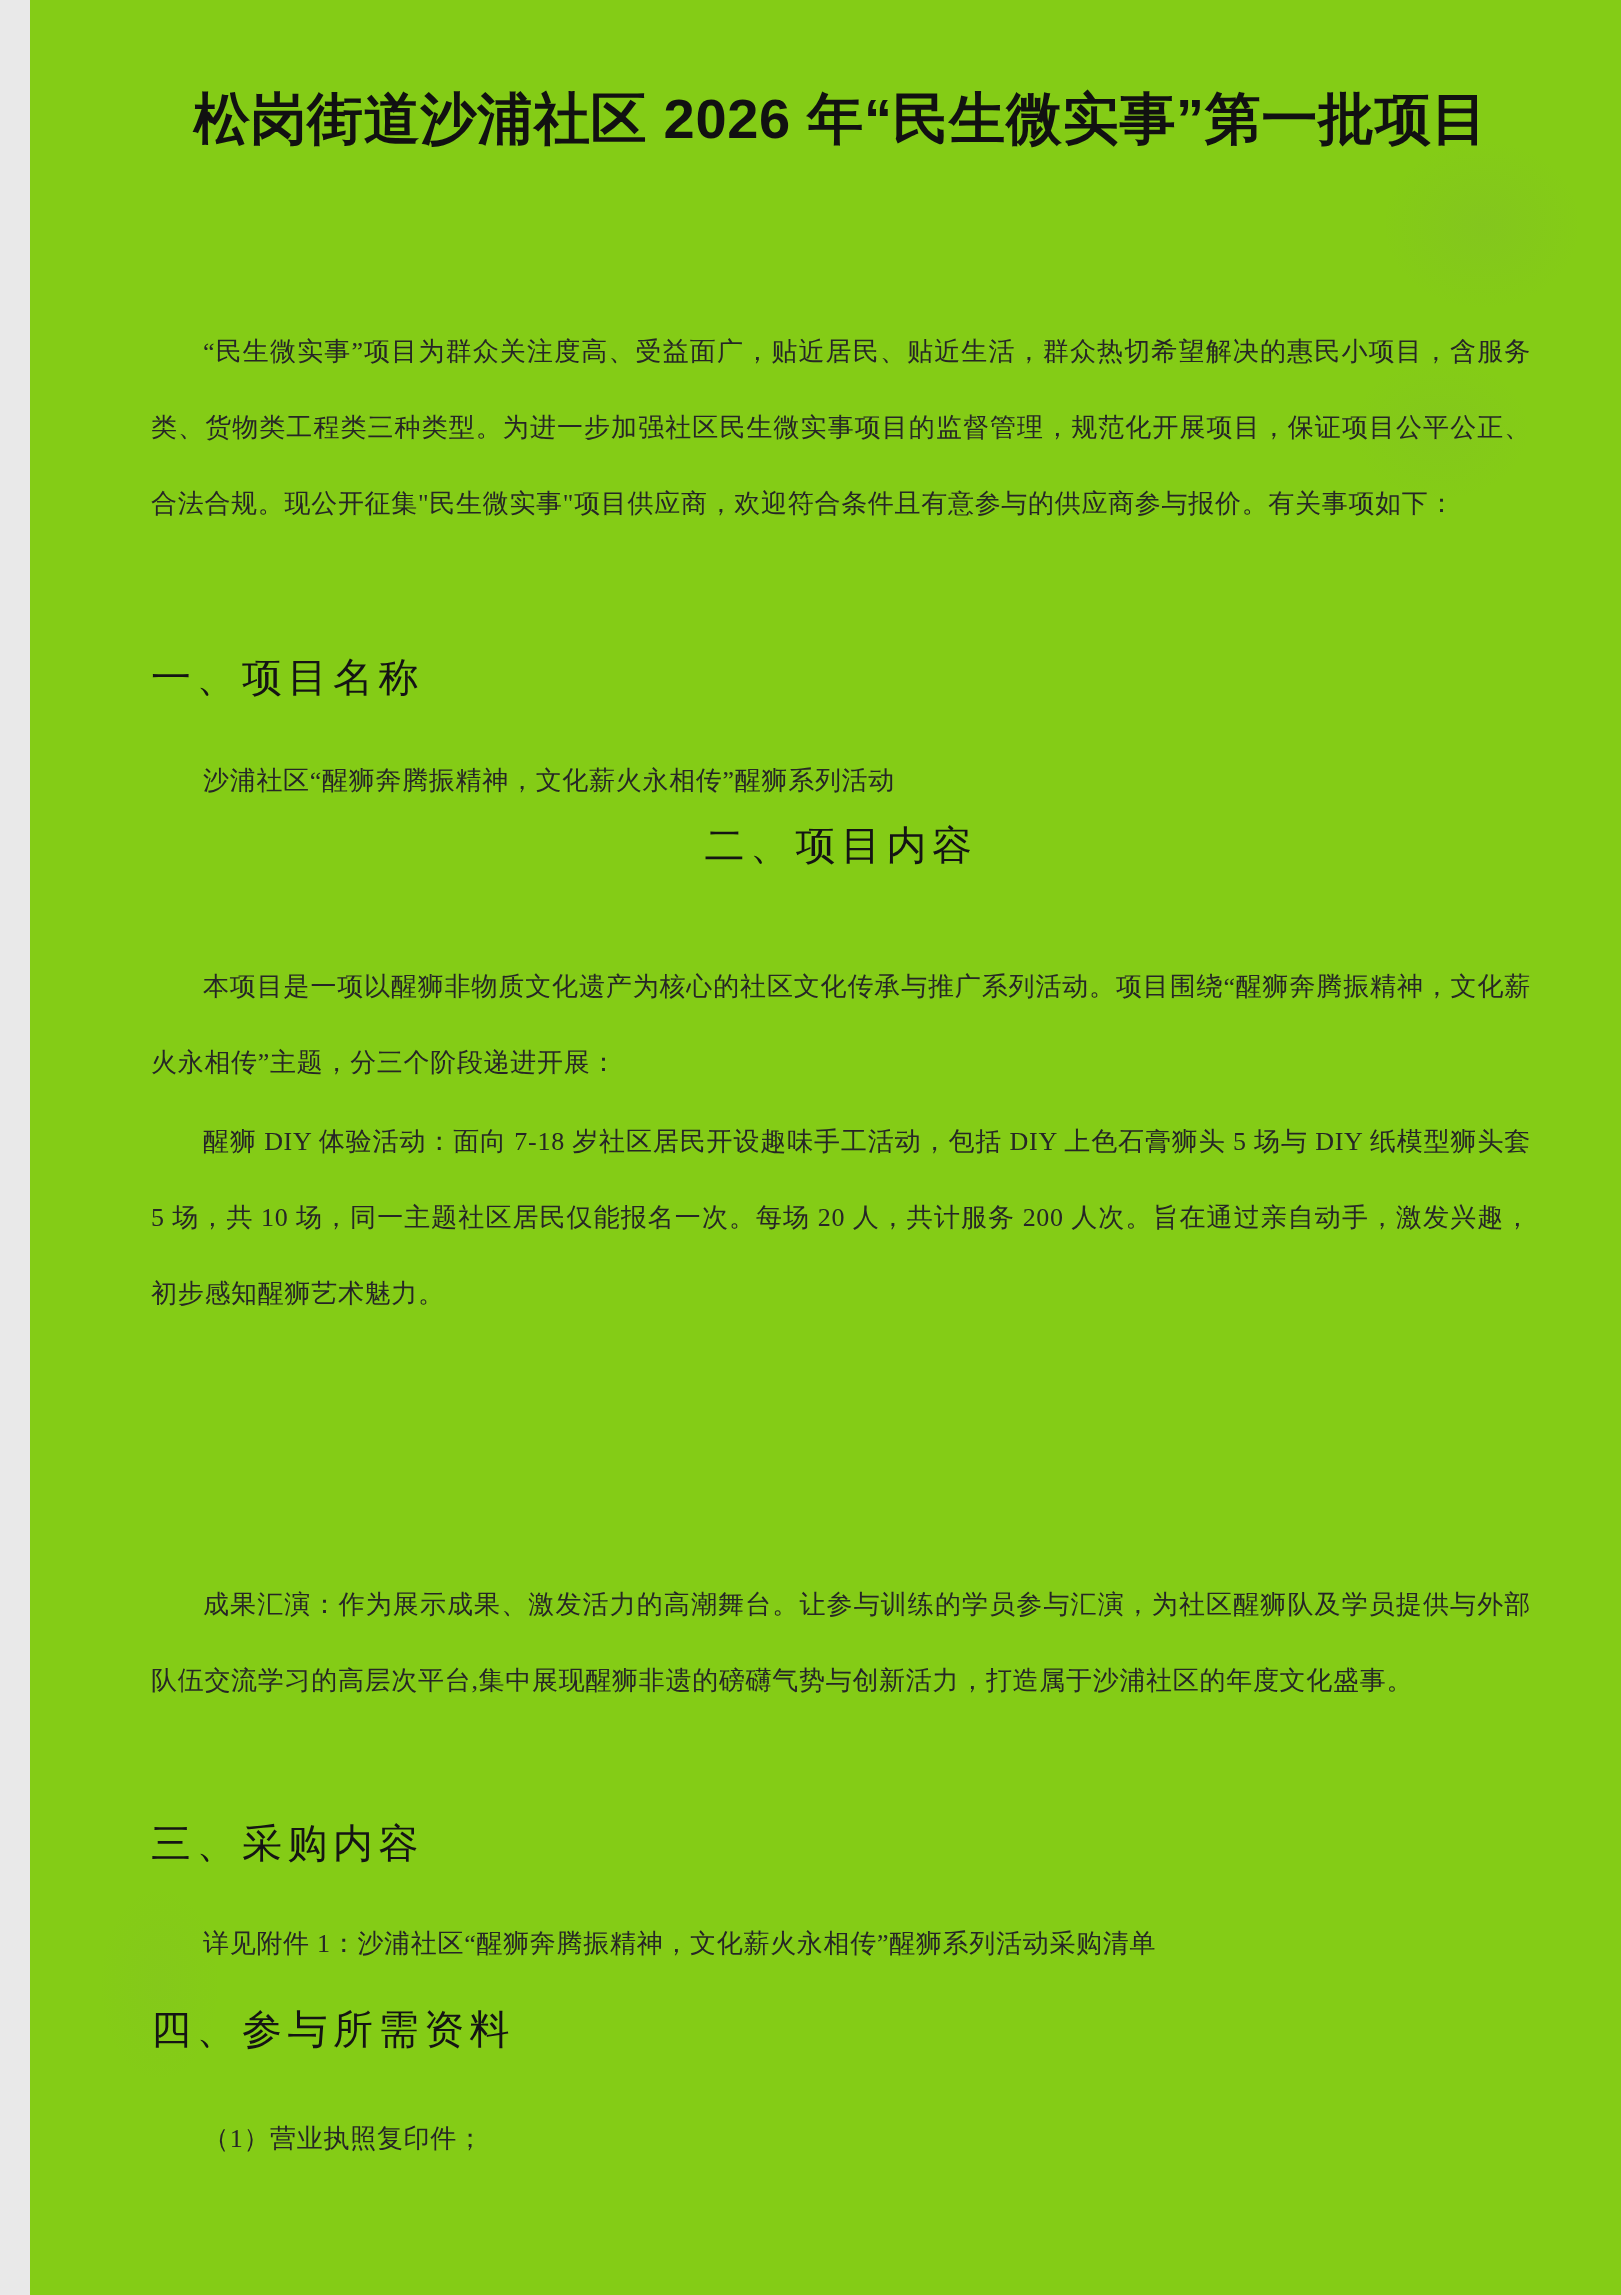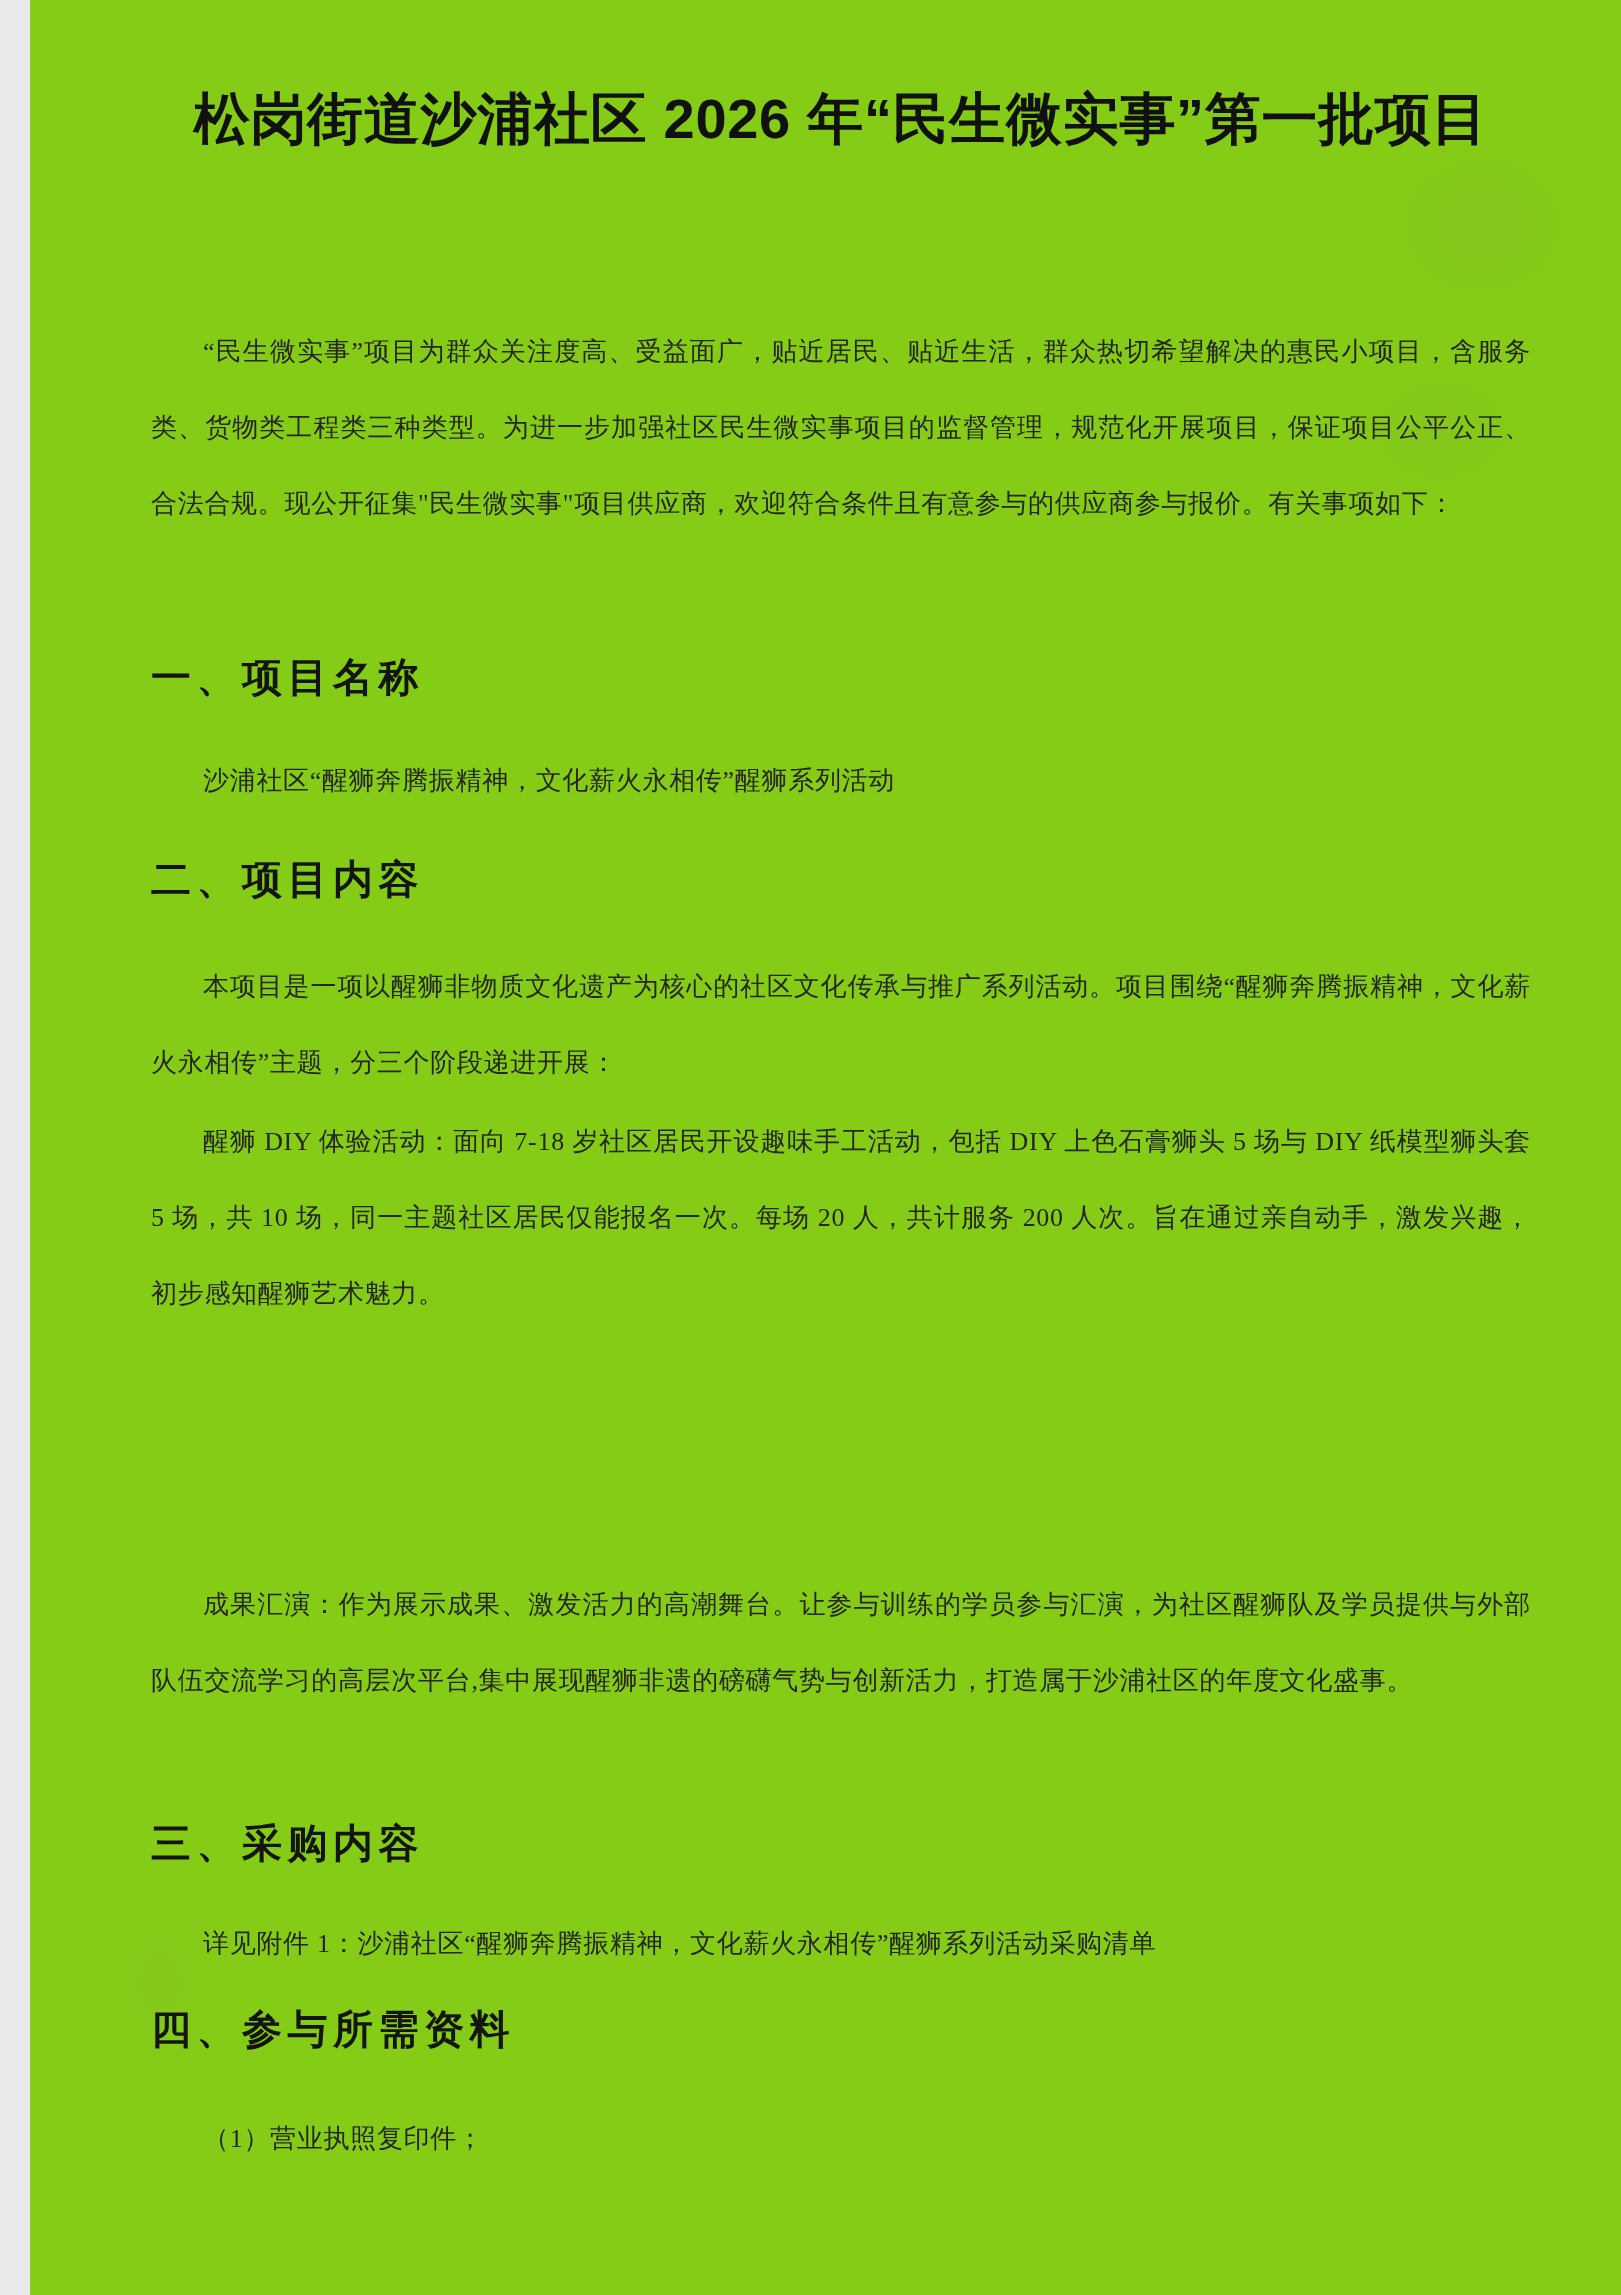--- a/index.html
+++ b/index.html
@@ -42,21 +42,21 @@
     line-height:76px;
     text-align:justify;
     text-indent:2em;
     letter-spacing:0.7px;
     color:#262626;
   }
   .sec-heading{
     position:absolute;
     left:121px;width:1380px;
     font-family:"Liberation Sans","DejaVu Sans",sans-serif;
-    font-weight:700;
+    font-weight:400;
     font-size:40px;
     line-height:42px;
     letter-spacing:5.5px;
     color:#141414;
     white-space:nowrap;
   }
 </style>
 </head>
 <body>
 
@@ -68,21 +68,21 @@
 
   <div class="doc-title" style="top:80px;">
     <span class="tline">松岗街道沙浦社区 2026 年“民生微实事”第一批项目</span>
   </div>
 
   <div class="body-block" style="top:314px;">“民生微实事”项目为群众关注度高、受益面广，贴近居民、贴近生活，群众热切希望解决的惠民小项目，含服务类、货物类工程类三种类型。为进一步加强社区民生微实事项目的监督管理，规范化开展项目，保证项目公平公正、合法合规。现公开征集"民生微实事"项目供应商，欢迎符合条件且有意参与的供应商参与报价。有关事项如下：</div>
 
   <div class="sec-heading" style="top:656px;">一、项目名称</div>
   <div class="body-block" style="top:743px;">沙浦社区“醒狮奔腾振精神，文化薪火永相传”醒狮系列活动</div>
 
-  <div class="sec-heading" style="top:858px;">二、项目内容</div>
+  <div class="sec-heading" style="top:824px;text-align:center;">二、项目内容</div>
   <div class="body-block" style="top:949px;">本项目是一项以醒狮非物质文化遗产为核心的社区文化传承与推广系列活动。项目围绕“醒狮奔腾振精神，文化薪火永相传”主题，分三个阶段递进开展：</div>
   <div class="body-block" style="top:1104px;">醒狮 DIY 体验活动：面向 7-18 岁社区居民开设趣味手工活动，包括 DIY 上色石膏狮头 5 场与 DIY 纸模型狮头套 5 场，共 10 场，同一主题社区居民仅能报名一次。每场 20 人，共计服务 200 人次。旨在通过亲自动手，激发兴趣，初步感知醒狮艺术魅力。</div>
   <div class="body-block" style="top:1567px;">成果汇演：作为展示成果、激发活力的高潮舞台。让参与训练的学员参与汇演，为社区醒狮队及学员提供与外部队伍交流学习的高层次平台,集中展现醒狮非遗的磅礴气势与创新活力，打造属于沙浦社区的年度文化盛事。</div>
 
   <div class="sec-heading" style="top:1822px;">三、采购内容</div>
   <div class="body-block" style="top:1906px;">详见附件 1：沙浦社区“醒狮奔腾振精神，文化薪火永相传”醒狮系列活动采购清单</div>
 
   <div class="sec-heading" style="top:2008px;">四、参与所需资料</div>
   <div class="body-block" style="top:2101px;">（1）营业执照复印件；</div>
 

